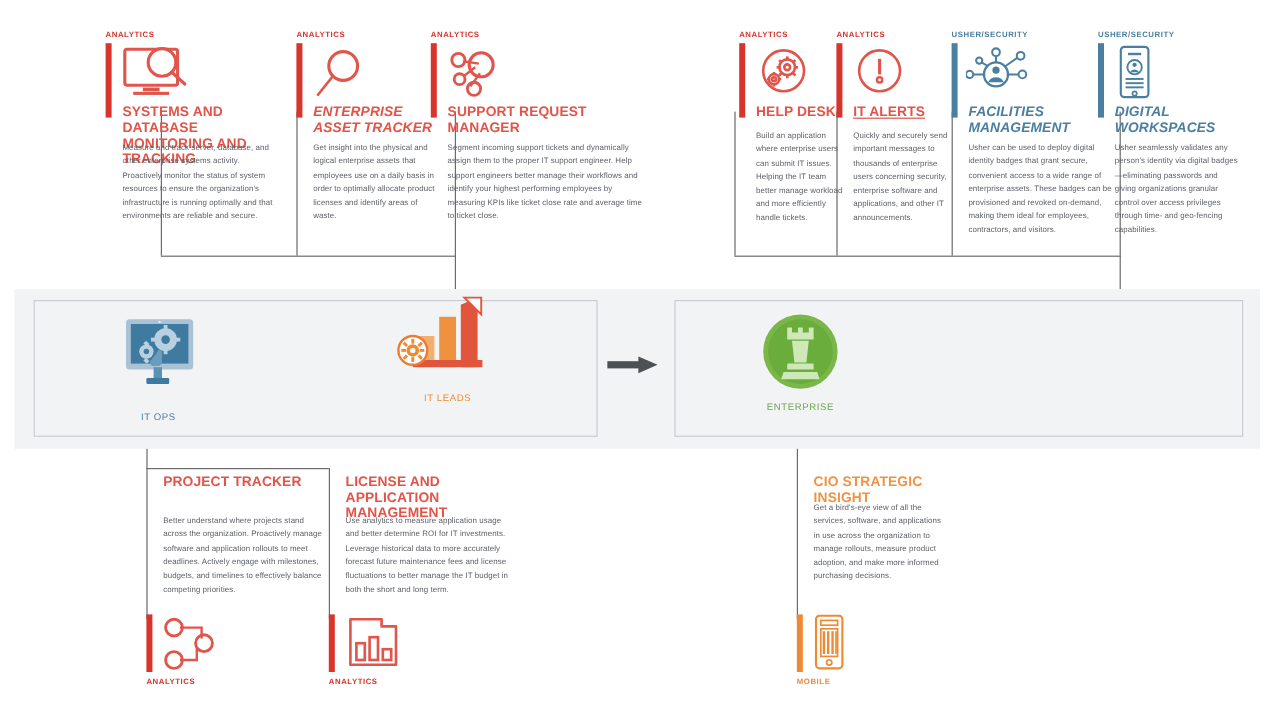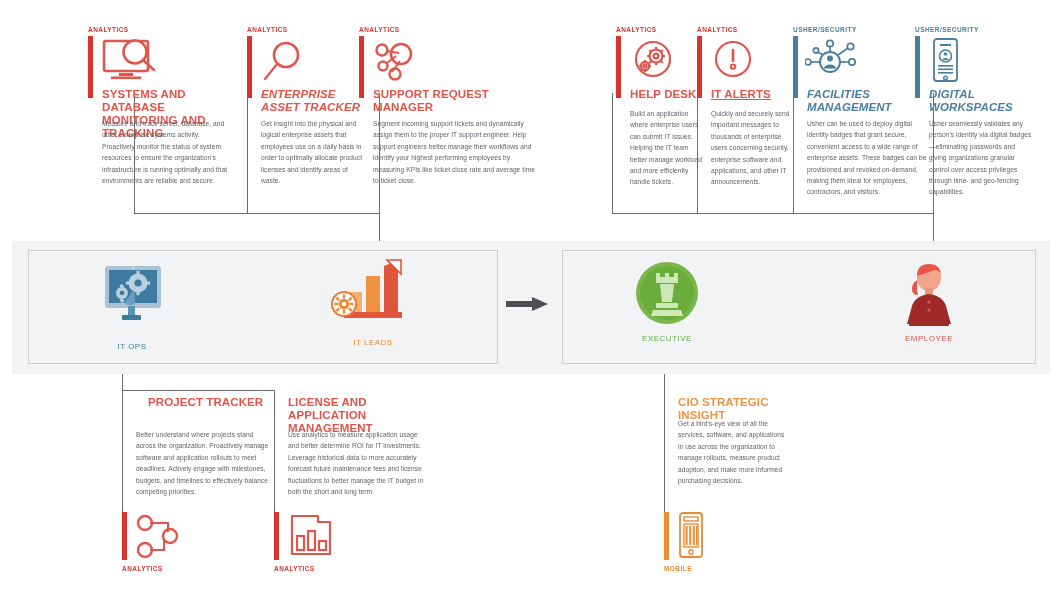--- a/index.html
+++ b/index.html
@@ -256,21 +256,21 @@
           <rect x="26.4" y="36.6" width="3.2" height="4" transform="rotate(-45 28 38.6)"></rect>
         </g>
         <path d="M36 33 q2 -5 5 -3 l0 9 q0 4 -4 4 l-3 0 q-3 0 -3 -4 z" fill="#6a9cbb"></path>
         <rect x="34" y="44" width="7" height="10" fill="#5c93b4"></rect>
         <rect x="28" y="53" width="19" height="5" rx="1" fill="#3f7ba0"></rect>
       </svg>
     </div>
     <div class="persona-label pl-blue">IT OPS</div>
   </div>
 
-  <div class="persona" style="left:313px; top:256px;">
+  <div class="persona" style="left:313px; top:244px;">
     <div>
       <svg width="86" height="76" viewBox="0 0 86 76">
         <rect x="18" y="36" width="14" height="26" fill="#f2b070"></rect>
         <rect x="36" y="20" width="14" height="42" fill="#ef9240"></rect>
         <polygon points="54,10 68,4 68,62 54,62" fill="#e0563c"></polygon>
         <polygon points="57,4 71,4 71,18" fill="#ffffff" stroke="#e0563c" stroke-width="1.6"></polygon>
         <rect x="14" y="56" width="58" height="6" fill="#e0563c"></rect>
         <circle cx="14" cy="48" r="12" fill="#ffffff" stroke="#ef7a34" stroke-width="2"></circle>
         <g fill="#ef8a33">
           <circle cx="14" cy="48" r="5.2"></circle>
@@ -295,49 +295,31 @@
         <circle cx="33" cy="33" r="31" fill="#7ab648"></circle>
         <circle cx="33" cy="33" r="27" fill="#6aad3c"></circle>
         <g fill="#cfe8b8">
           <path d="M22 13 h4 v4 h5 v-4 h4 v4 h5 v-4 h4 v10 h-22 z"></path>
           <path d="M26 24 h14 l-2 18 h-10 z"></path>
           <rect x="22" y="43" width="22" height="5" rx="1"></rect>
           <path d="M19 50 h28 l2 6 h-32 z"></path>
         </g>
       </svg>
     </div>
-    <div class="persona-label pl-green">EXECUTIVE</div>
-  </div>
-
-  <div class="persona" style="left:869px; top:258px;">
-    <div>
-      <svg width="66" height="70" viewBox="0 0 66 70">
-        <path d="M22 22 q-6 2 -6 9 q0 6 6 6 q-2 -8 0 -15 z" fill="#e8564a"></path>
-        <ellipse cx="33" cy="20" rx="12" ry="13" fill="#f0a48c"></ellipse>
-        <path d="M21 18 q0 -12 12 -12 q12 0 12 12 q0 -5 -6 -6 q-8 3 -18 6 z" fill="#e8564a"></path>
-        <rect x="29" y="30" width="8" height="8" fill="#e5977e"></rect>
-        <path d="M33 36 q-16 2 -18 16 l-2 16 h40 l-2 -16 q-2 -14 -18 -16 z" fill="#9e2b27"></path>
-        <path d="M15 52 l-4 14 h9 l1 -14 z" fill="#9e2b27"></path>
-        <path d="M51 52 l4 14 h-9 l-1 -14 z" fill="#9e2b27"></path>
-        <g fill="#e8564a">
-          <circle cx="33" cy="44" r="1.6"></circle>
-          <circle cx="33" cy="52" r="1.6"></circle>
-        </g>
-      </svg>
-    </div>
-    <div class="persona-label pl-red" style="margin-top:2px;">EMPLOYEE</div>
-  </div>
+    <div class="persona-label pl-green">ENTERPRISE</div>
+  </div>
+
 
   <div class="vline" style="left:122px; top:374px; height:142px;"></div>
   <div class="hline" style="left:122px; top:390px; width:152px;"></div>
   <div class="vline" style="left:274px; top:390px; height:126px;"></div>
   <div class="vline" style="left:664px; top:374px; height:142px;"></div>
 
   <div class="card t-red" style="left:122px; top:396px; width:150px;">
-    <div class="card-title" style="position:absolute; left:26px; top:0; width:130px;">PROJECT TRACKER</div>
+    <div class="card-title" style="position:absolute; left:14px; top:0; width:130px;">PROJECT TRACKER</div>
     <div class="card-body" style="position:absolute; left:14px; top:33px; width:134px;">Better understand where projects stand across the organization. Proactively manage software and application rollouts to meet deadlines. Actively engage with milestones, budgets, and timelines to effectively balance competing priorities.</div>
     <div class="bar" style="left:0; top:116px; height:48px;"></div>
     <div class="icon-wrap" style="left:14px; top:118px;">
       <svg width="50" height="46" viewBox="0 0 50 46">
         <g stroke="#e0564c" stroke-width="2" fill="none">
           <path d="M14 9 h18 v9"></path>
           <path d="M14 36 h14 v-10"></path>
         </g>
         <circle cx="9" cy="9" r="7" fill="none" stroke="#e0564c" stroke-width="2.4"></circle>
         <circle cx="34" cy="22" r="7" fill="none" stroke="#e0564c" stroke-width="2.4"></circle>

